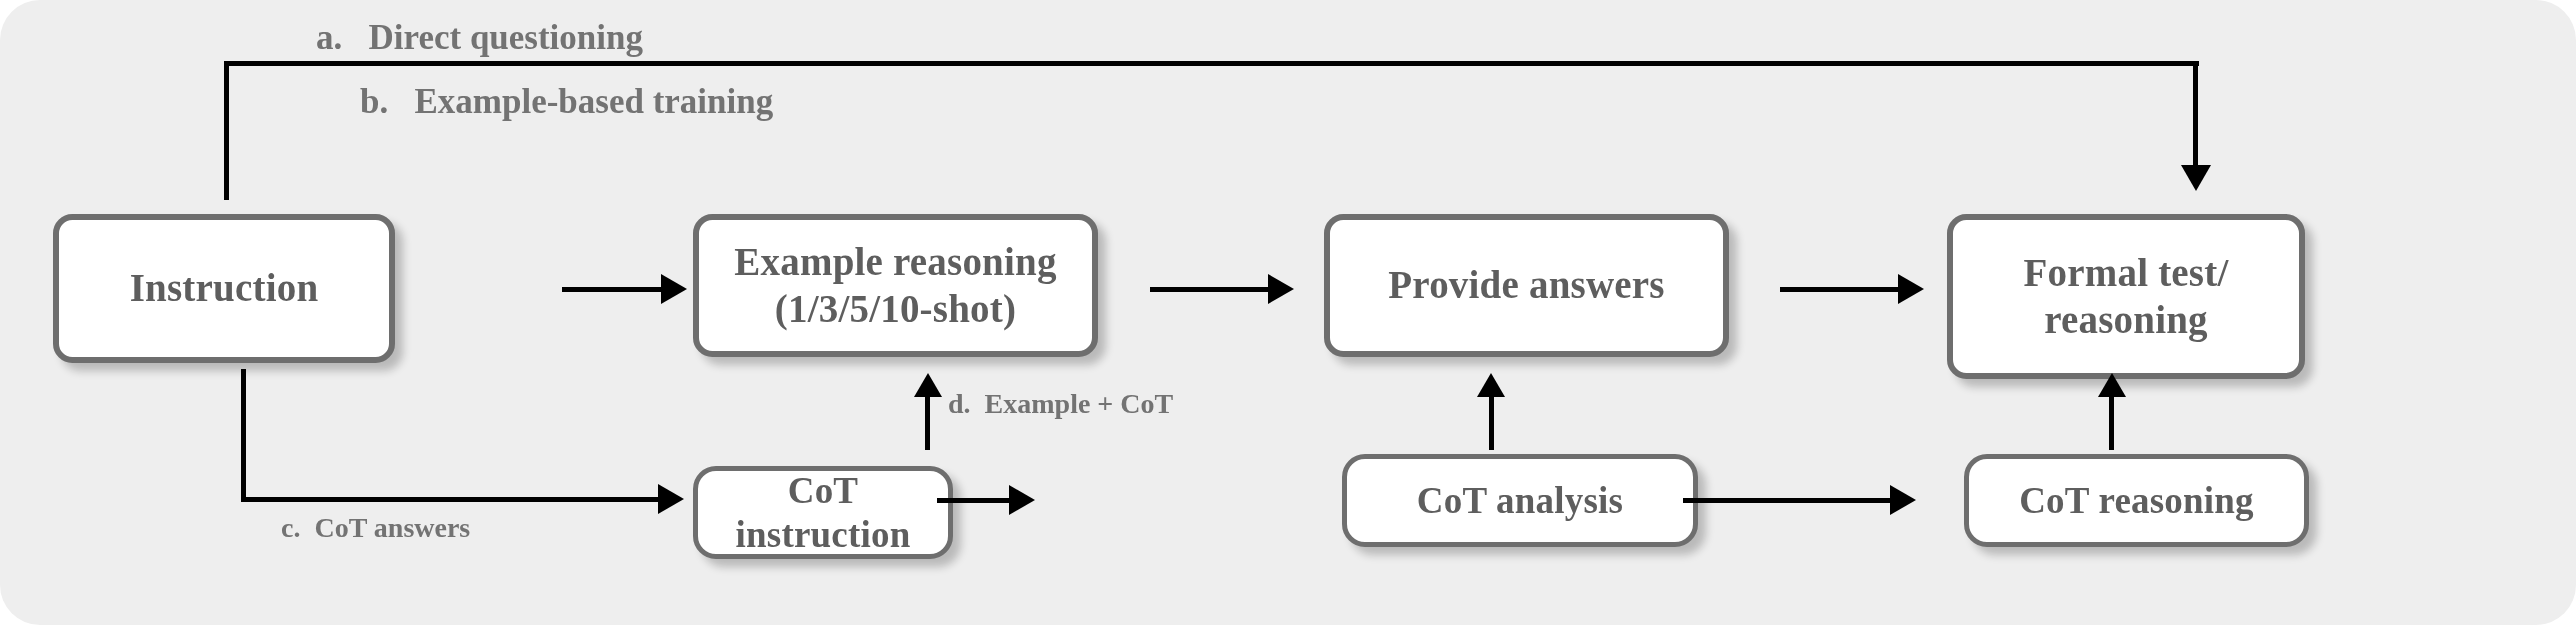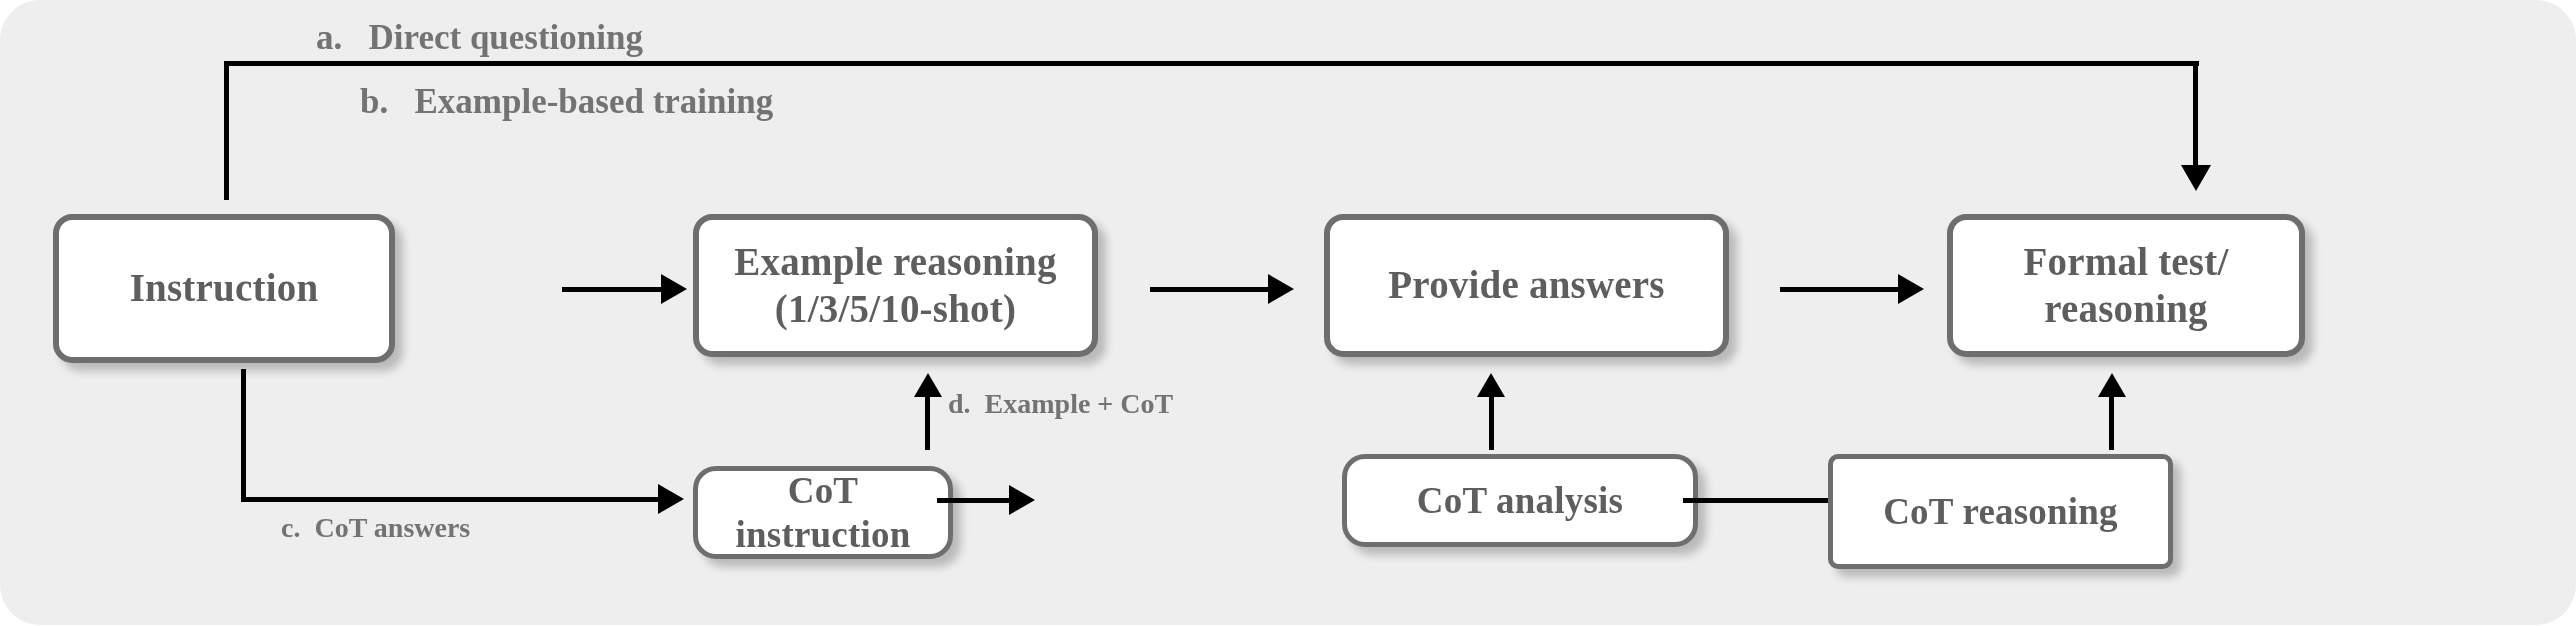--- a/index.html
+++ b/index.html
@@ -121,21 +121,21 @@
   <div class="hline" style="left:1150px; top:287px; width:123px;"></div>
   <div class="arrow-right" style="left:1268px; top:274px;"></div>
 
   <div class="node tall" style="left:1324px; top:214px; width:405px; height:143px;">
     <span class="lines">Provide answers</span>
   </div>
 
   <div class="hline" style="left:1780px; top:287px; width:123px;"></div>
   <div class="arrow-right" style="left:1898px; top:274px;"></div>
 
-  <div class="node tall" style="left:1947px; top:214px; width:358px; height:143px;">
+  <div class="node tall" style="left:1947px; top:214px; width:358px; height:165px;">
     <span class="lines">
       <span>Formal test/</span><br>
       <span>reasoning</span>
     </span>
   </div>
 
   <div class="vline" style="left:241px; top:369px; height:133px;"></div>
   <div class="hline" style="left:241px; top:497px; width:421px;"></div>
   <div class="arrow-right" style="left:658px; top:484px;"></div>
   <div class="label mid" style="left:281px; top:512px;">c.  CoT answers</div>
@@ -147,21 +147,21 @@
   <div class="hline" style="left:937px; top:498px; width:75px;"></div>
   <div class="arrow-right" style="left:1009px; top:485px;"></div>
 
   <div class="node short" style="left:1314px; top:454px; width:356px; height:93px;margin-left:28px;">
     <span class="lines">CoT analysis</span>
   </div>
 
   <div class="hline" style="left:1683px; top:498px; width:211px;"></div>
   <div class="arrow-right" style="left:1890px; top:485px;"></div>
 
-  <div class="node short" style="left:1828px; top:454px; width:345px; height:115px;border-radius:10px;">
+  <div class="node short" style="left:1964px; top:454px; width:345px; height:93px;">
     <span class="lines">CoT reasoning</span>
   </div>
 
   <div class="vline" style="left:925px; top:397px; height:53px;"></div>
   <div class="arrow-up" style="left:914px; top:373px;"></div>
   <div class="label mid" style="left:948px; top:388px;">d.  Example + CoT</div>
 
   <div class="vline" style="left:1489px; top:397px; height:53px;"></div>
   <div class="arrow-up" style="left:1477px; top:373px;"></div>
 

